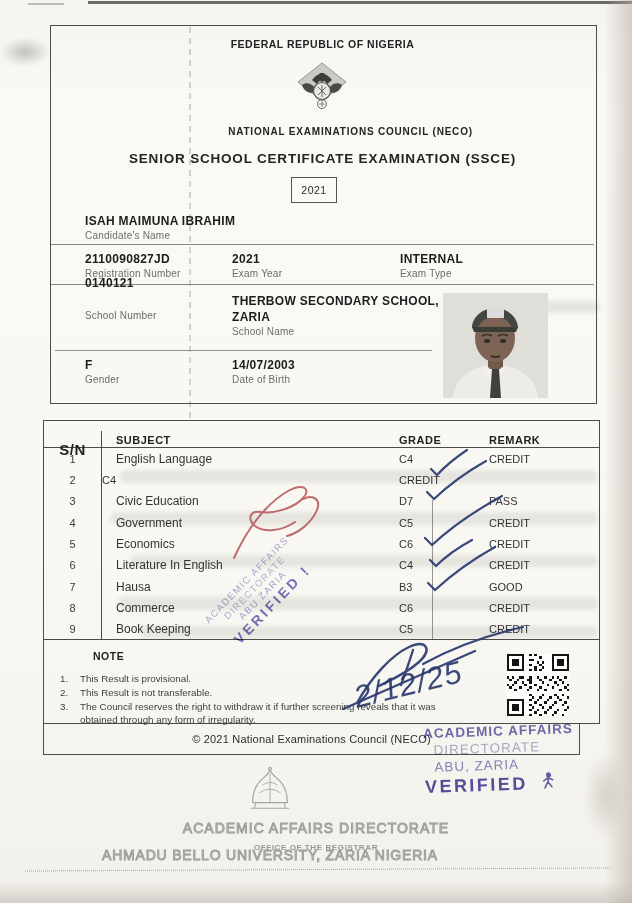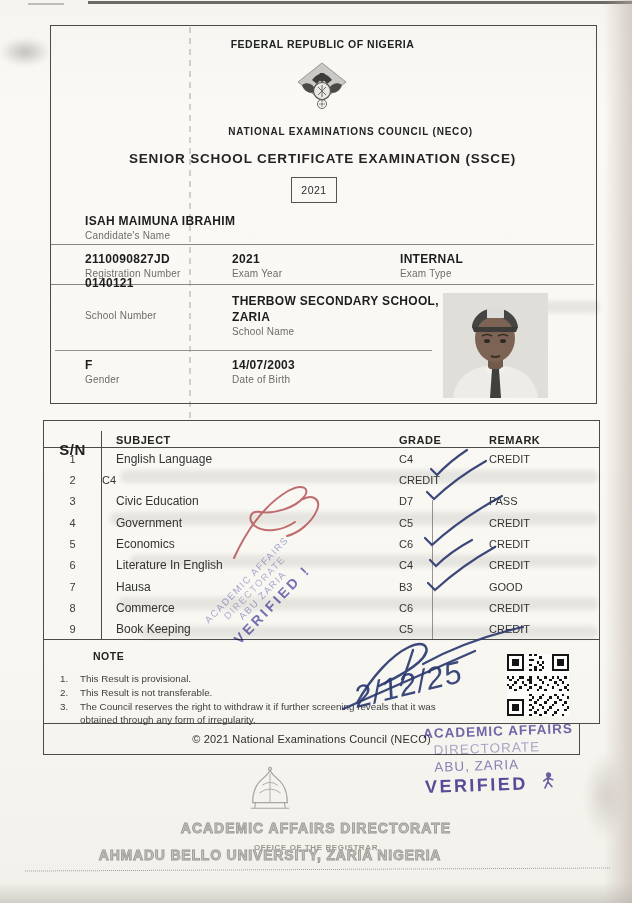--- a/index.html
+++ b/index.html
@@ -20,21 +20,21 @@
   .c-sn{height:100%;display:flex;align-items:center;justify-content:center;border-right:1.5px solid #4b4b48;font-size:11px;color:#3b3b3b;box-sizing:border-box;}
   .thead .c-sn{font-size:15px;color:#222;margin-top:20px;}
   .c-sub{padding-left:14px;font-size:12px;color:#333;}
   .thead .c-sub{font-size:11px;color:#222;}
   .c-gr,.c-rm{font-size:11px;color:#333;}
   .thead .c-gr,.thead .c-rm{color:#222;}
   
   .note-item{position:absolute;font-size:9.8px;color:#3f3f3f;}
   
   .stampline{line-height:17px;letter-spacing:1px;font-size:13.5px;white-space:nowrap;}
-  .outline-txt{color:#c6c5c0;-webkit-text-stroke:0.9px #9c9b96;font-weight:700;white-space:nowrap;}
+  .outline-txt{color:#c6c5c0;-webkit-text-stroke:0.9px #9c9b96;font-weight:400;white-space:nowrap;}
   svg text{font-family:"Liberation Sans",sans-serif;}
 </style>
 </head>
 <body>
 
 <div id="page">
 
   <div class="abs" style="left:88px;top:1px;width:544px;height:2.5px;background:#474745;opacity:.8;"></div>
   <div class="abs" style="left:28px;top:3px;width:36px;height:2px;background:#6a6a66;opacity:.4;"></div>
   <div class="abs" style="left:-10px;top:32px;width:70px;height:40px;background:radial-gradient(closest-side,rgba(140,138,132,.5),transparent 72%);filter:blur(2px);"></div>

